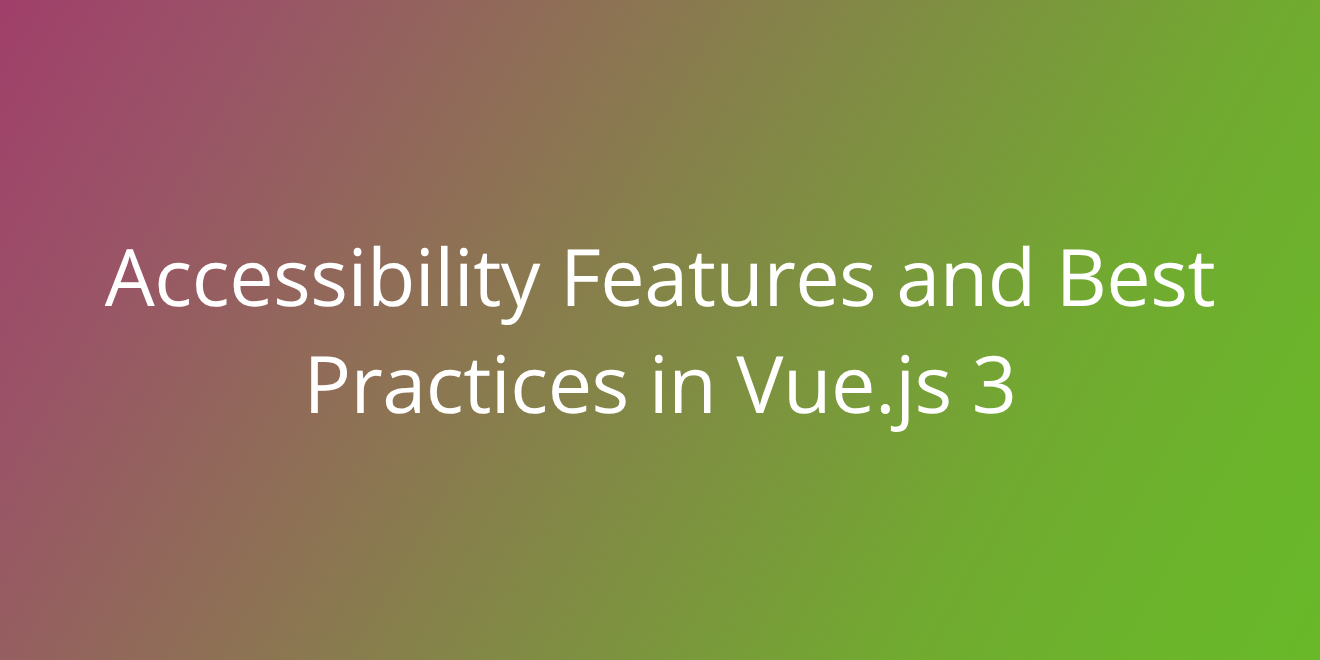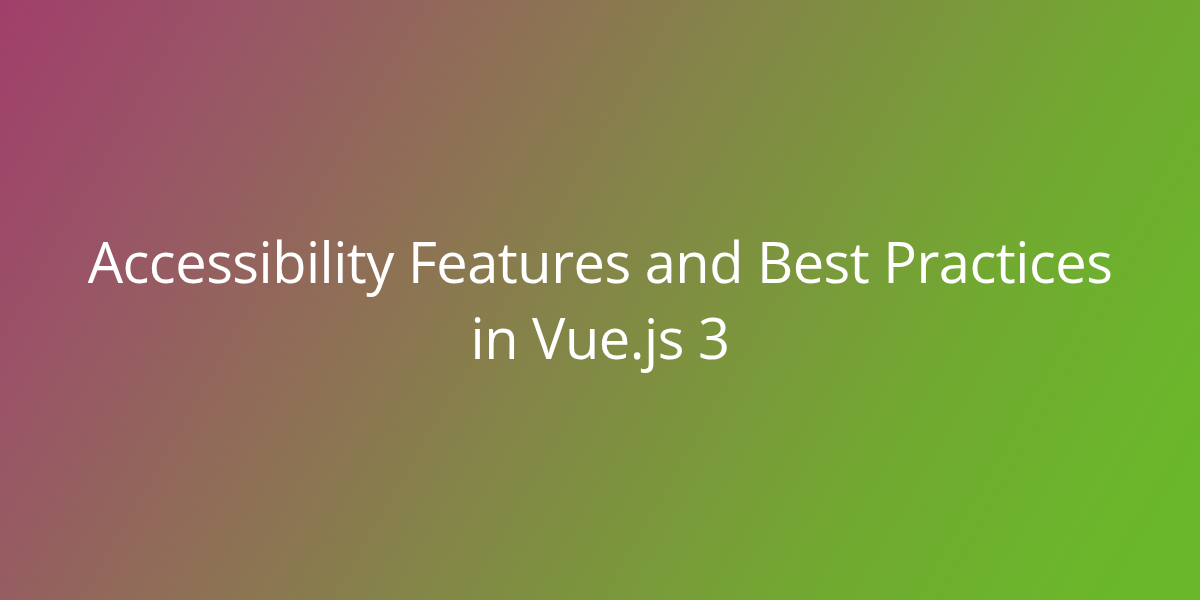--- a/index.html
+++ b/index.html
@@ -17,21 +17,21 @@
       width: 1200px;
       height: 600px;
       background: linear-gradient(120deg, #a03f6a 0%, #9a5367 15%, #8e7155 35%, #7f8e42 55%, #71aa30 75%, #6bb52b 90%, #68b829 100%);
       display: flex;
       align-items: center;
       justify-content: center;
       padding: 0 60px;
     }
     .title {
       color: #ffffff;
-      font-size: 56px;
+      font-size: 72px;
       font-weight: 400;
       text-align: center;
       line-height: 1.35;
       letter-spacing: -0.5px;
     }
   </style>
 </head>
 <body>
 
 <div class="banner">

